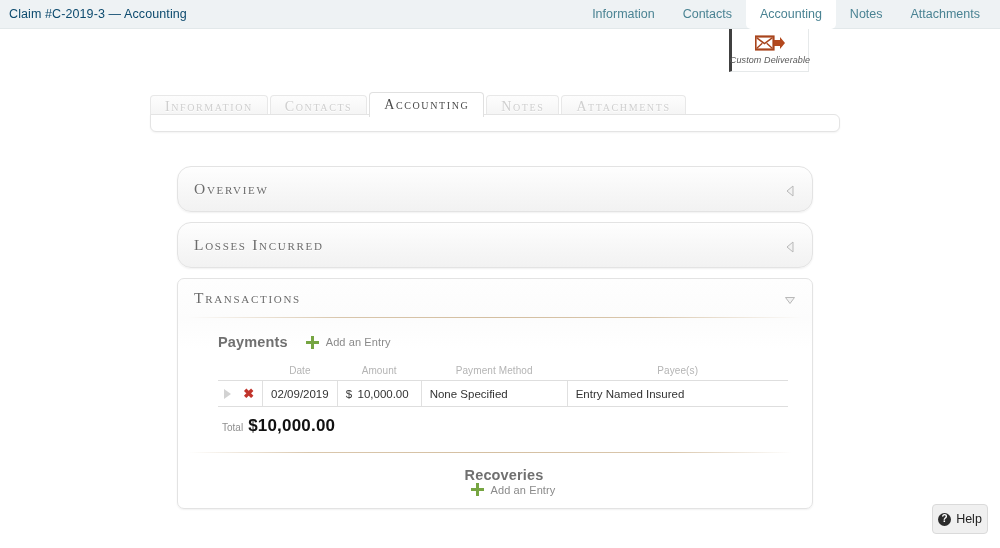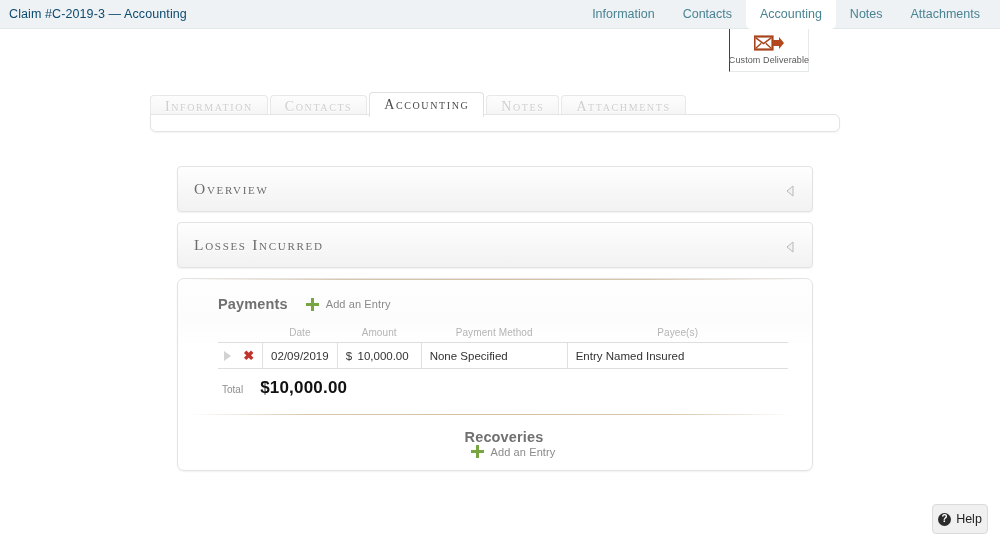--- a/index.html
+++ b/index.html
@@ -46,26 +46,27 @@
     color: #4a8393;
     border-radius: 0 0 5px 5px;
   }
 
   
   .deliverable-panel {
     position: absolute;
     left: 729px; top: 29px;
     width: 80px; height: 43px;
     background: #ffffff;
-    border-left: 1px solid #404040;
+    border-left: 3px solid #404040;
     border-right: 1px solid #e6e9ea;
     border-bottom: 1px solid #e6e9ea;
     display: flex; flex-direction: column;
     align-items: center; justify-content: center;
     cursor: pointer;
+    font-style: italic;
   }
   .deliv-icon { width: 30px; height: 17px; position: relative; margin-bottom: 3px; }
   .deliv-label {
     font-size: 9px;
     color: #595959;
     white-space: nowrap;
     letter-spacing: 0.1px;
   }
 
   
@@ -107,21 +108,21 @@
     border-radius: 0 6px 6px 6px;
     box-shadow: 0 1px 2px rgba(0,0,0,0.05);
   }
 
   
   .acc-wrap { position: absolute; left: 177px; top: 166px; width: 636px; }
   .accordion {
     position: relative;
     background: linear-gradient(to bottom, #fefefe 0%, #f7f7f7 55%, #f2f2f2 100%);
     border: 1px solid #e3e3e3;
-    border-radius: 4px;
+    border-radius: 14px;
     box-shadow: 0 1px 2px rgba(0,0,0,0.06);
     margin-bottom: 10px;
   }
   .accordion.collapsed { height: 46px; }
   .acc-head {
     height: 44px;
     display: flex; align-items: center;
     padding: 0 16px;
     cursor: pointer;
     position: relative;
@@ -212,21 +213,21 @@
     vertical-align: middle;
     cursor: pointer;
   }
   .x-del {
     display: inline-block; margin-left: 9px;
     color: #c1342c; font-size: 13px; font-weight: bold;
     line-height: 1; vertical-align: middle; cursor: pointer;
     font-family: "Liberation Sans", sans-serif;
   }
   .total-row { margin-top: 9px; display: flex; align-items: baseline; padding-left: 4px; }
-  .total-lbl { font-size: 10px; color: #8e8e8e; margin-right: 17px; }
+  .total-lbl { font-size: 10px; color: #8e8e8e; margin-right: 5px; }
   .total-val { font-size: 17px; font-weight: bold; color: #111; letter-spacing: 0.2px; }
   .tx-sep2 {
     height: 1px; margin: 16px 0 0 -30px; width: 604px;
     background: linear-gradient(to right, rgba(210,185,150,0) 0%, rgba(205,180,145,0.75) 20%, rgba(205,180,145,0.85) 50%, rgba(205,180,145,0.75) 80%, rgba(210,185,150,0) 100%);
   }
   .grp-head.second { margin-top: 14px; flex-direction: column; }
 
   
   .help-btn {
     position: absolute; right: 12px; bottom: 14px;
@@ -303,20 +304,28 @@
         <span class="acc-arrow">
           <svg width="12" height="12" viewBox="0 0 12 12">
             <path d="M9 1 L9 11 L3 6 Z" fill="#f2f2f2" stroke="#b9b9b9" stroke-width="1"></path>
           </svg>
         </span>
       </div>
     </div>
 
 
     <div class="acc-expanded">
+      <div class="acc-head">
+        <span class="acc-title">Transactions</span>
+        <span class="acc-arrow">
+          <svg width="12" height="12" viewBox="0 0 12 12">
+            <path d="M1.5 3.5 L10.5 3.5 L6 9.5 Z" fill="#f2f2f2" stroke="#b9b9b9" stroke-width="1"></path>
+          </svg>
+        </span>
+      </div>
       <div class="sep"></div>
 
       <div class="tx-body">
 
         <div class="grp-head">
           <span class="grp-title">Payments</span>
           <span class="add-entry">
             <span class="plus-ico"></span>
             <span class="add-label">Add an Entry</span>
           </span>

